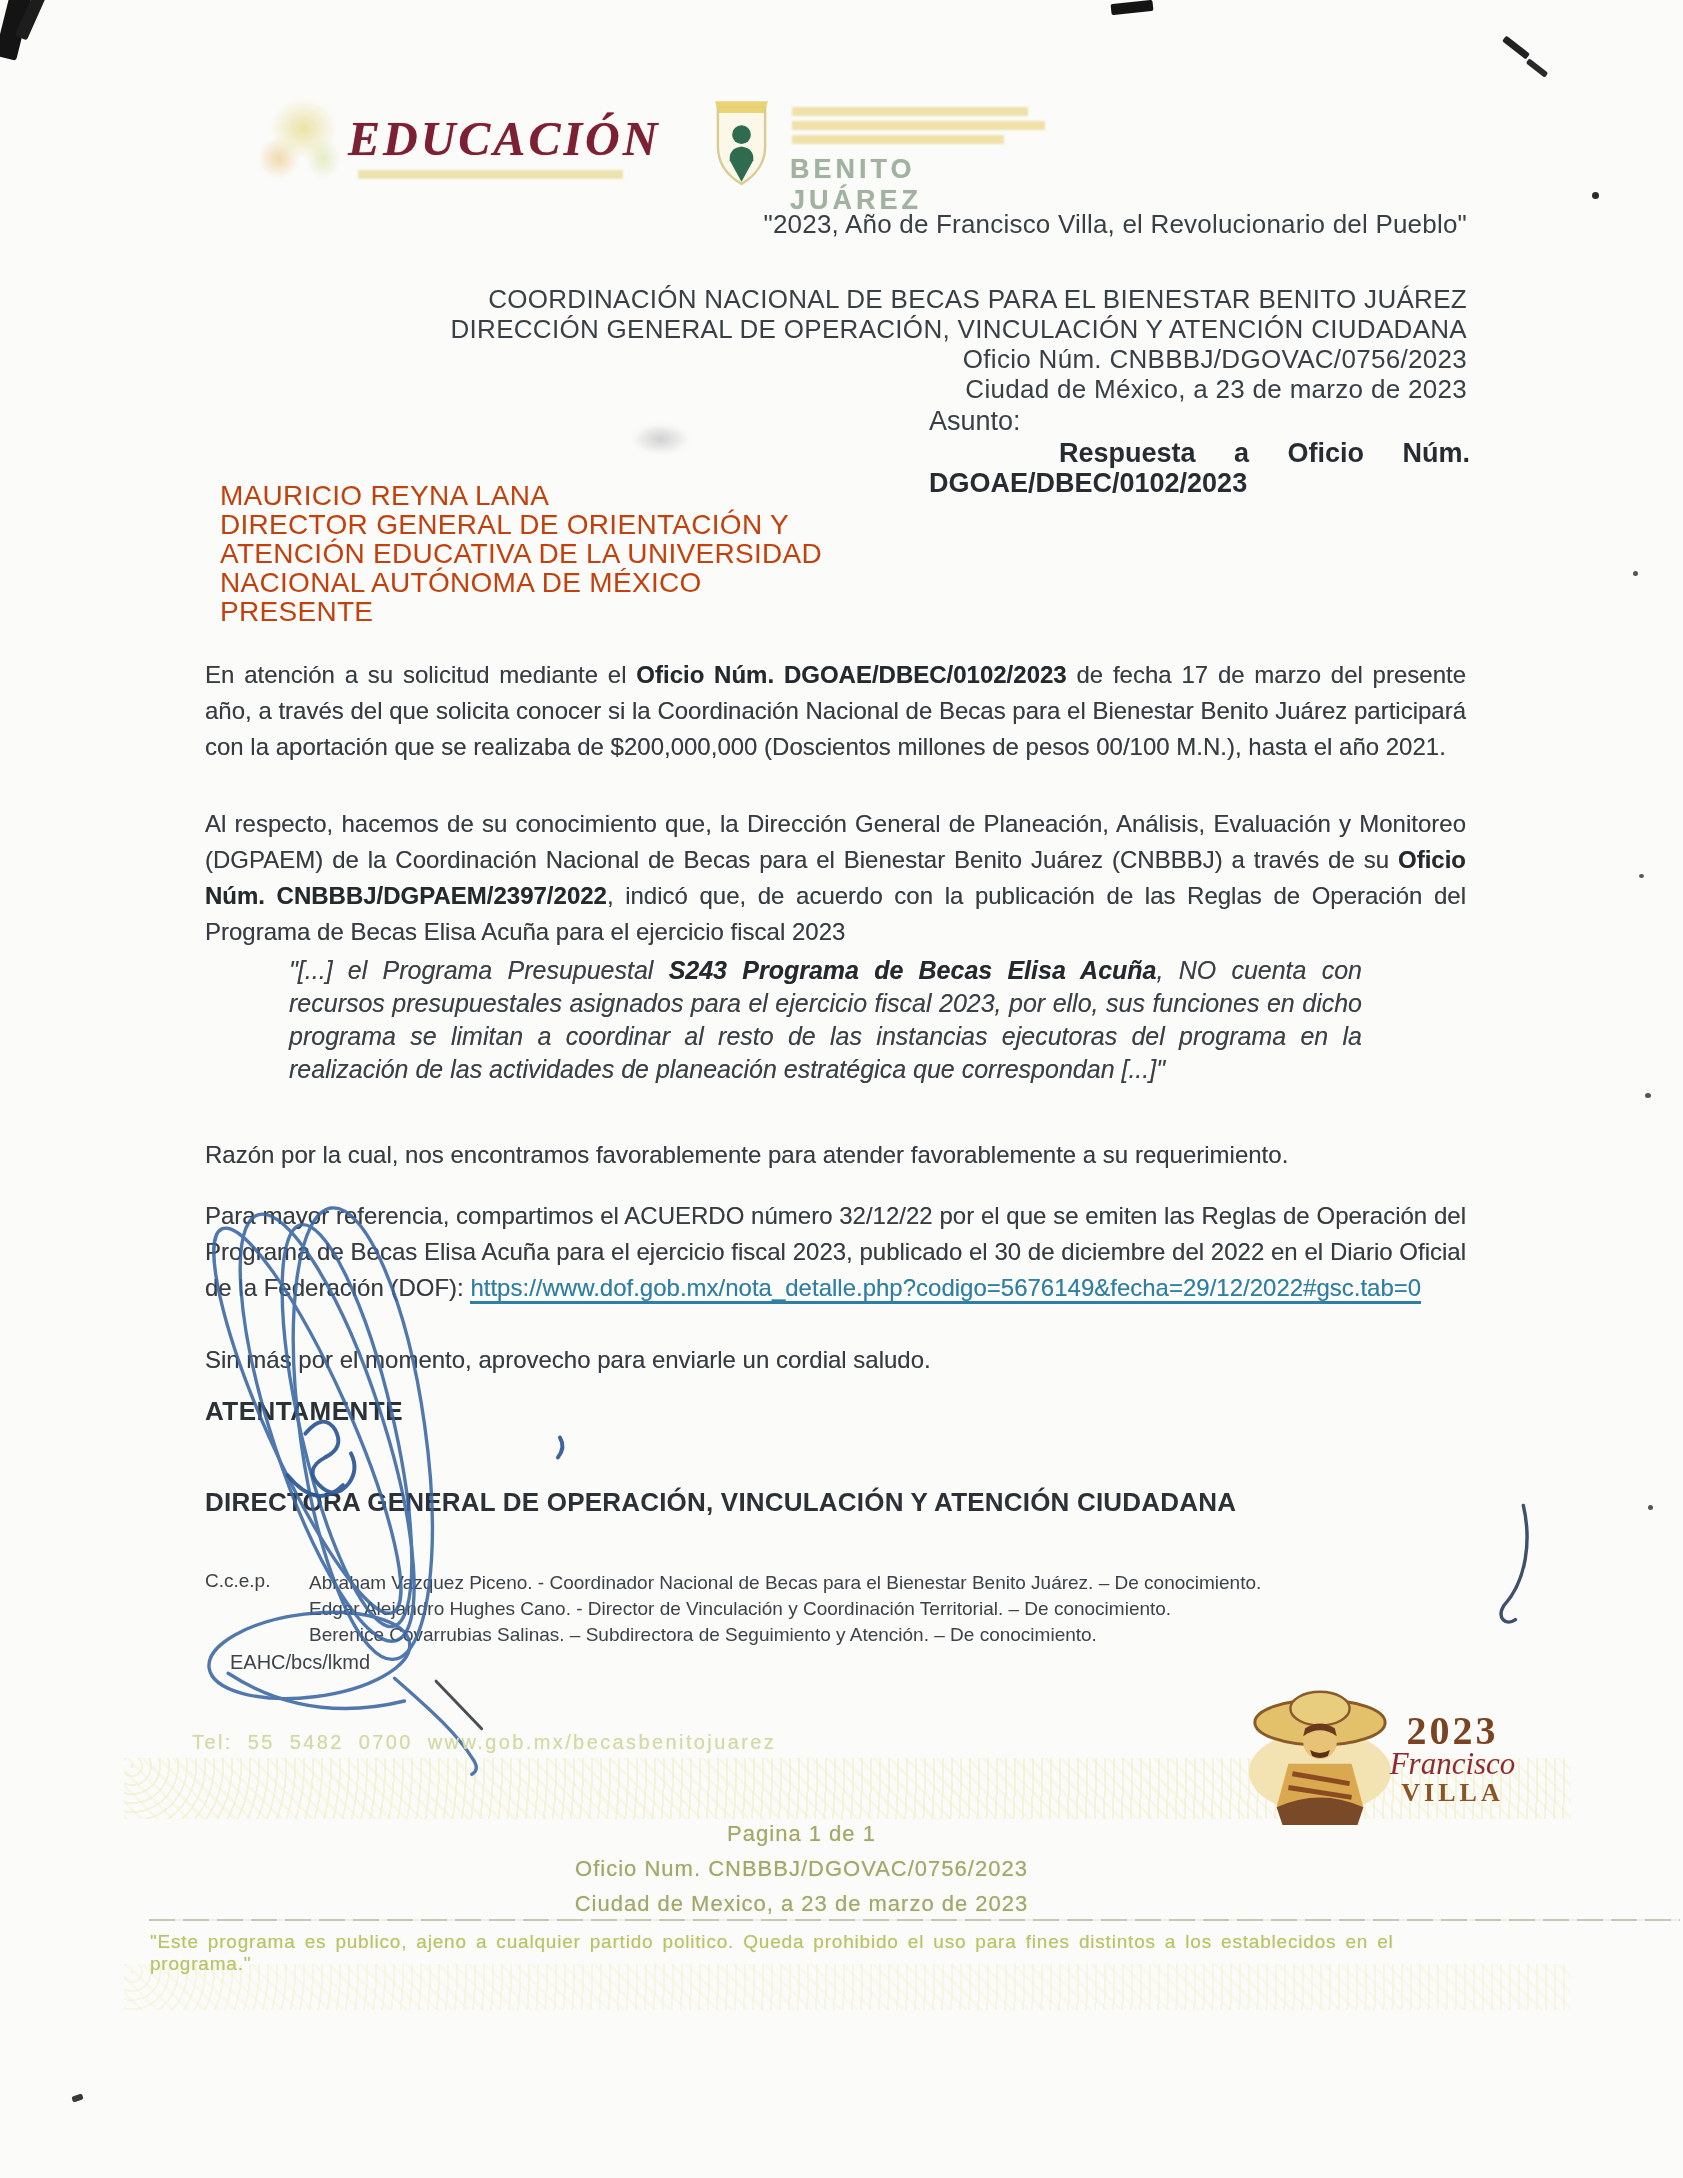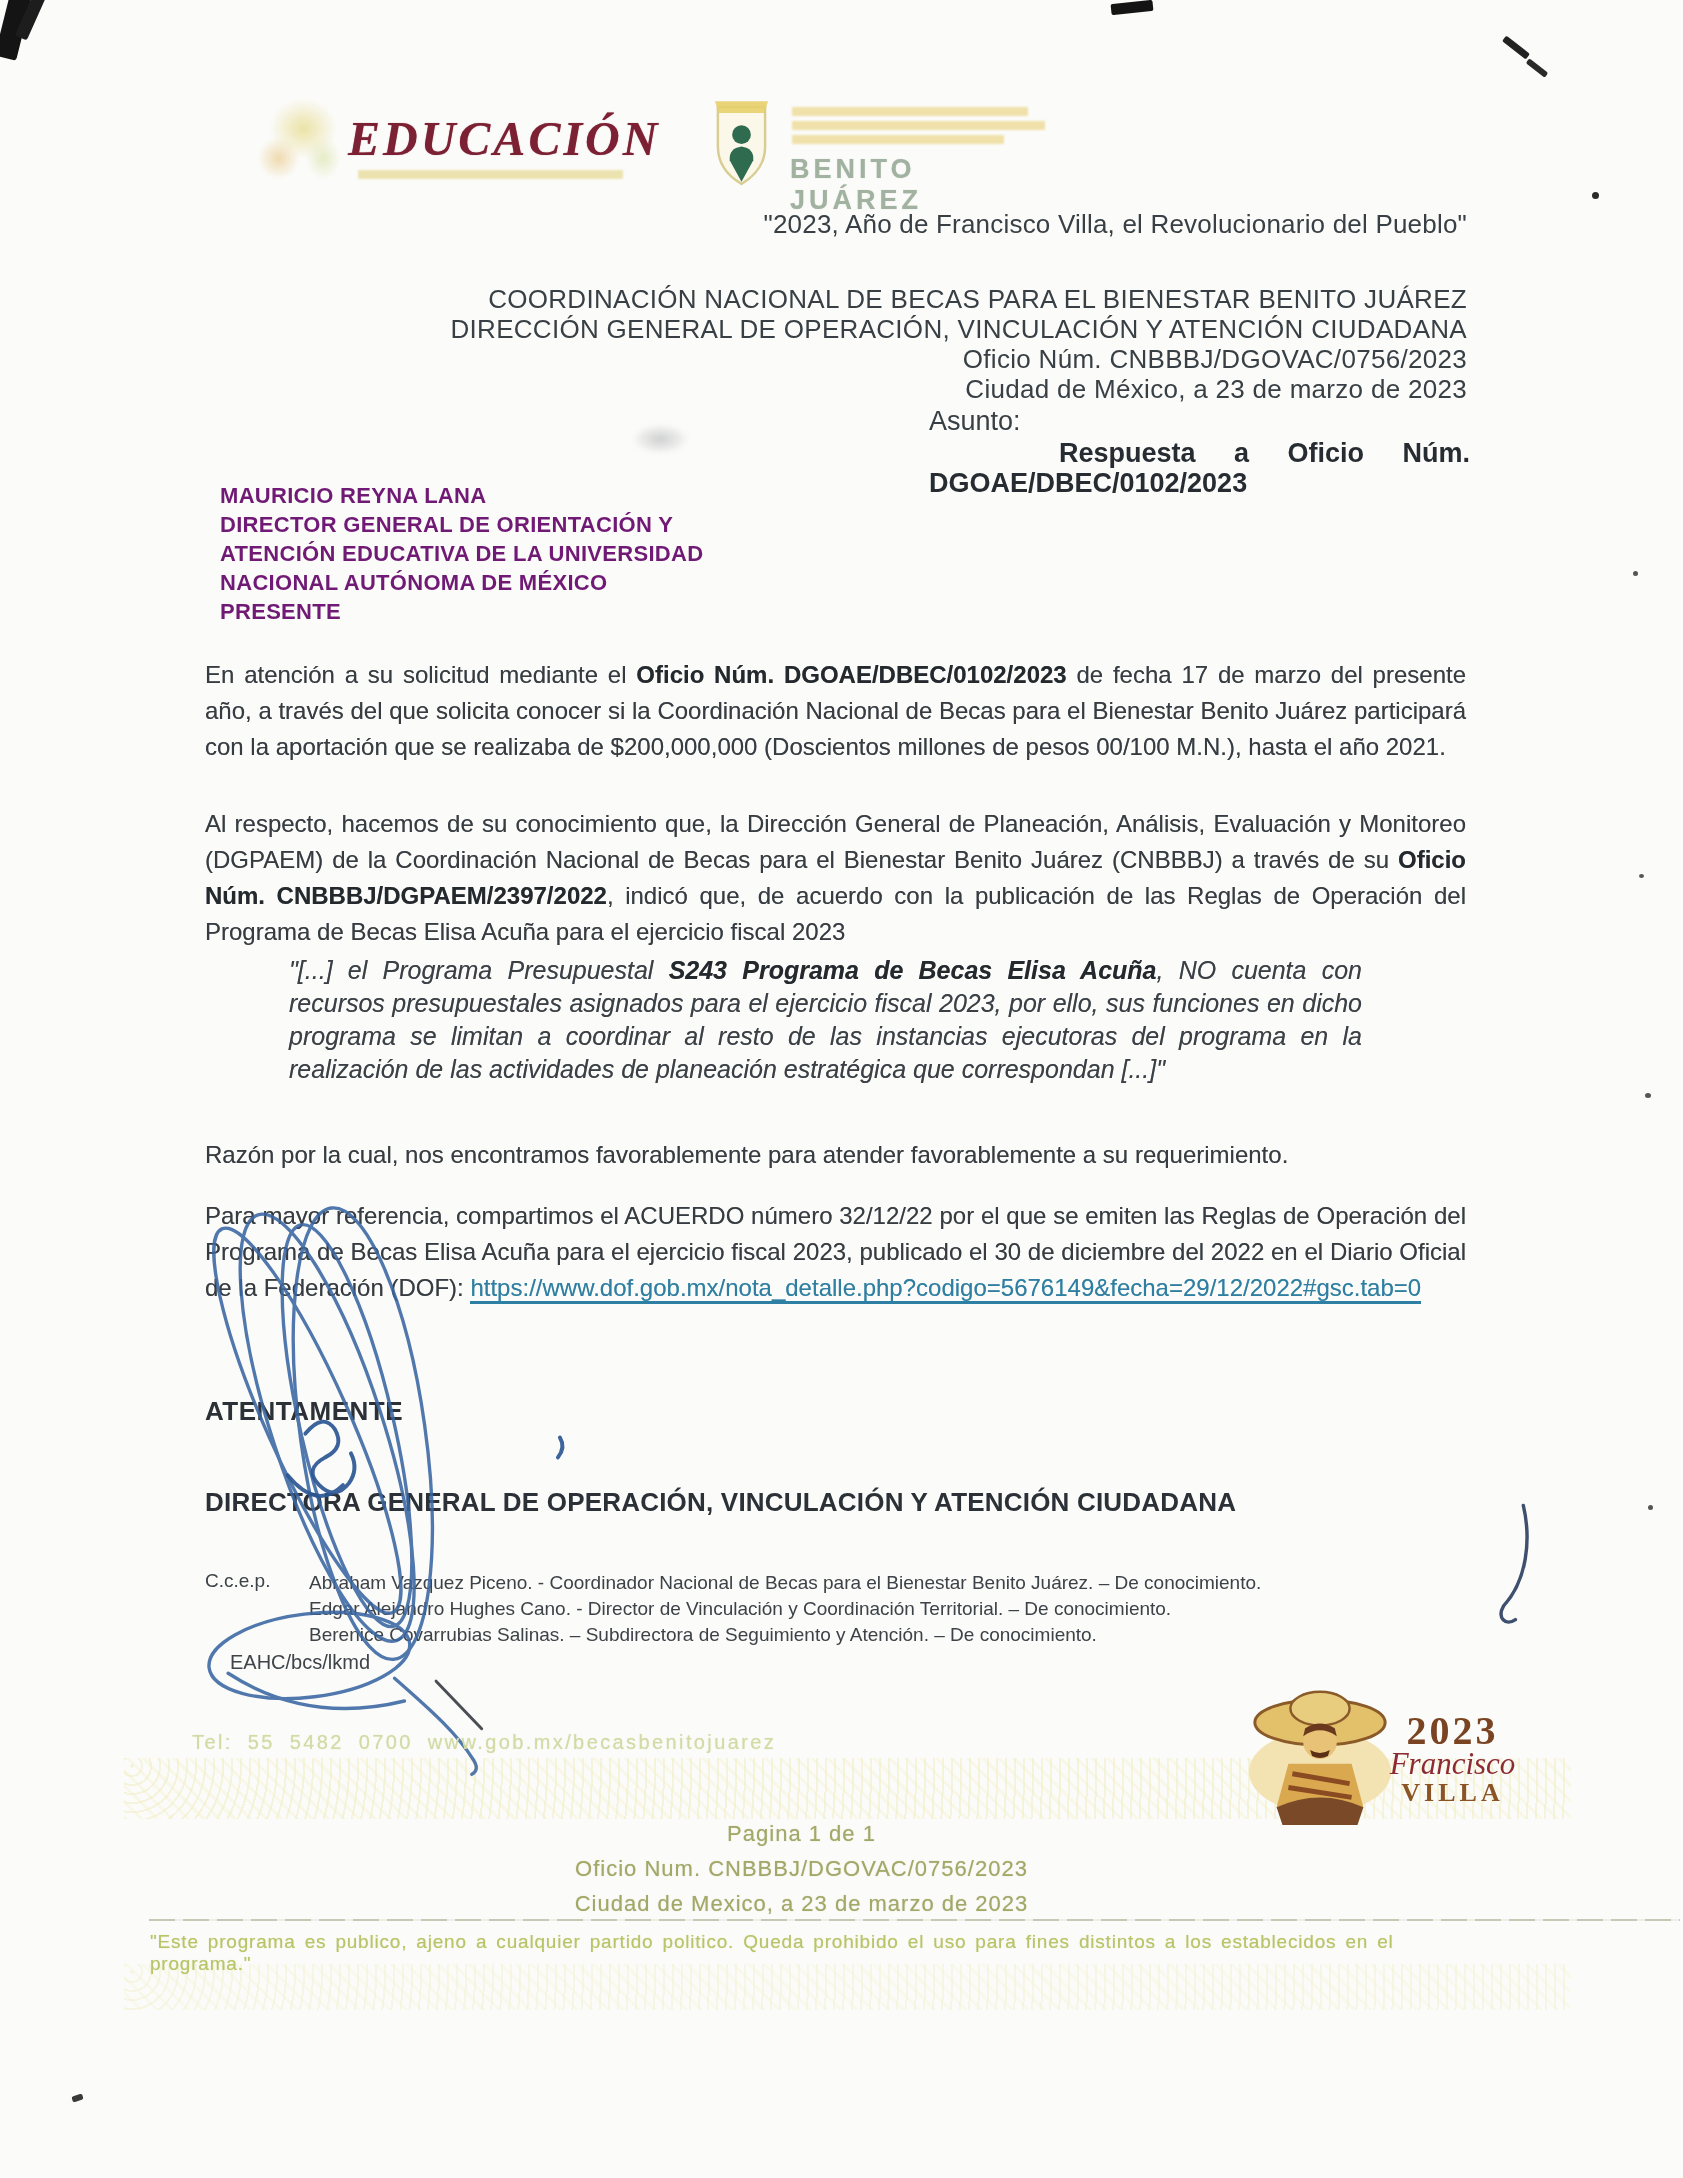--- a/index.html
+++ b/index.html
@@ -32,21 +32,21 @@
   .head-info { left:396px; top:210px; width:1071px; text-align:right; font-size:26px; color:#394045; }
   .head-info .yl { line-height:28px; margin-bottom:46px; letter-spacing:0.2px; }
   .head-info .ol { line-height:30px; letter-spacing:0.3px; }
 
   .asunto { left:929px; top:406px; width:541px; font-size:27px; color:#394045; }
   .asunto .l1 { display:flex; justify-content:space-between; line-height:30px; }
   .asunto .l2 { line-height:30px; font-weight:bold; color:#262c31; }
   .asunto b { color:#262c31;margin-top:32px; }
 
   
-  .recipient { left:220px; top:481px; font-size:22px; font-weight:bold; color:#701a75; line-height:29px; letter-spacing:0.3px; }
+  .recipient { left:220px; top:481px; font-size:28px; font-weight:normal; color:#c2410c; line-height:29px; letter-spacing:0.3px; }
 
   
   .bodyp { left:205px; width:1261px; font-size:24px; line-height:36px; text-align:justify;
            color:#363c41; text-shadow:0 0 0.6px rgba(54,60,65,.5); }
   .p1 { top:657px; }
   .p2 { top:806px; }
   .razon { top:1137px; }
   .p4 { top:1198px; }
   .sinmas { top:1342px; text-align:left; }
   .seg-b { font-weight:bold; color:#24292e; }
@@ -172,20 +172,21 @@
     <div>ATENCIÓN EDUCATIVA DE LA UNIVERSIDAD</div>
     <div>NACIONAL AUTÓNOMA DE MÉXICO</div>
     <div>PRESENTE</div>
   </div>
 
   <p class="abs bodyp p1"><span>En atención a su solicitud mediante el </span><span class="seg-b">Oficio Núm. DGOAE/DBEC/0102/2023</span><span> de fecha 17 de marzo del presente año, a través del que solicita conocer si la Coordinación Nacional de Becas para el Bienestar Benito Juárez participará con la aportación que se realizaba de $200,000,000 (Doscientos millones de pesos 00/100 M.N.), hasta el año 2021.</span></p>
   <p class="abs bodyp p2"><span>Al respecto, hacemos de su conocimiento que, la Dirección General de Planeación, Análisis, Evaluación y Monitoreo (DGPAEM) de la Coordinación Nacional de Becas para el Bienestar Benito Juárez (CNBBBJ) a través de su </span><span class="seg-b">Oficio Núm. CNBBBJ/DGPAEM/2397/2022</span><span>, indicó que, de acuerdo con la publicación de las Reglas de Operación del Programa de Becas Elisa Acuña para el ejercicio fiscal 2023</span></p>
   <blockquote class="abs quote"><span>"[...] el Programa Presupuestal </span><span class="seg-b">S243 Programa de Becas Elisa Acuña</span><span>, NO cuenta con recursos presupuestales asignados para el ejercicio fiscal 2023, por ello, sus funciones en dicho programa se limitan a coordinar al resto de las instancias ejecutoras del programa en la realización de las actividades de planeación estratégica que correspondan [...]"</span></blockquote>
   <p class="abs bodyp razon">Razón por la cual, nos encontramos favorablemente para atender favorablemente a su requerimiento.</p>
   <p class="abs bodyp p4"><span><span>Para mayor referencia, compartimos el ACUERDO número 32/12/22 por el que se emiten las Reglas de Operación del Programa de Becas Elisa Acuña para el ejercicio fiscal 2023, publicado el 30 de diciembre del 2022 en el Diario Oficial de la Federación (DOF):</span></span> <a class="doflink" href="#">https://www.dof.gob.mx/nota_detalle.php?codigo=5676149&amp;fecha=29/12/2022#gsc.tab=0</a></p>
+  <p class="abs bodyp sinmas">Sin más por el momento, aprovecho para enviarle un cordial saludo.</p>
 
   <div class="abs atentamente">ATENTAMENTE</div>
   <div class="abs signer">
     <div>DIRECTORA GENERAL DE OPERACIÓN, VINCULACIÓN Y ATENCIÓN CIUDADANA</div>
   </div>
 
   <div class="abs ccep-label">C.c.e.p.</div>
   <div class="abs ccep-entries">
     <div>Abraham Vazquez Piceno. - Coordinador Nacional de Becas para el Bienestar Benito Juárez. – De conocimiento.</div>
     <div>Edgar Alejandro Hughes Cano. - Director de Vinculación y Coordinación Territorial. – De conocimiento.</div>

